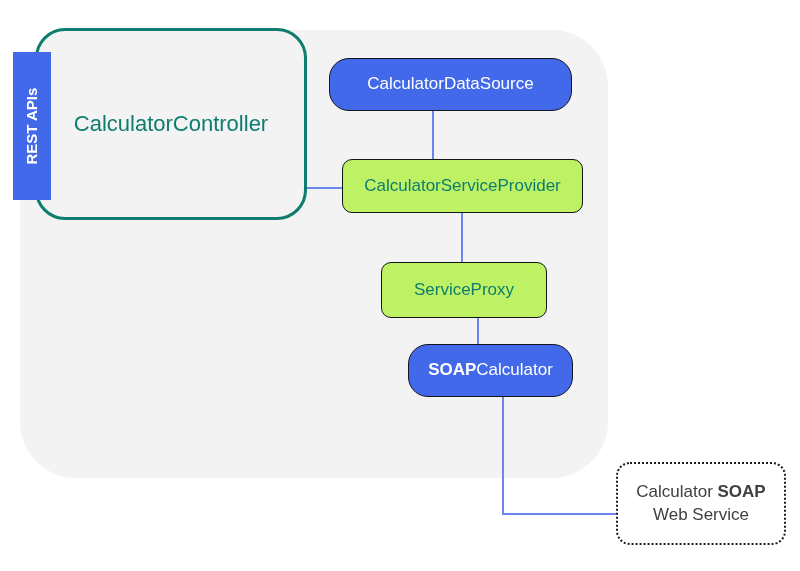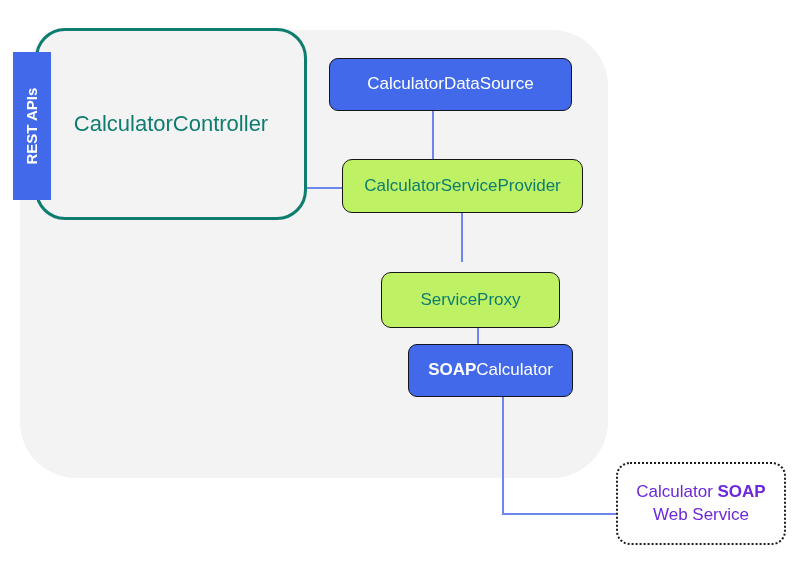--- a/index.html
+++ b/index.html
@@ -31,21 +31,21 @@
     align-items: center;
     justify-content: center;
     text-align: center;
     font-size: 17px;
     line-height: 1.35;
     white-space: nowrap;
   }
   .node-blue {
     background: #4169ea;
     border: 1px solid #15151f;
-    border-radius: 9px;
+    border-radius: 20px;
     color: #ffffff;
   }
   .node-light {
     background: #bef264;
     border: 1.5px solid #161616;
     border-radius: 10px;
     color: #0e7d6f;
   }
   #controller {
     left: 35px;
@@ -67,31 +67,31 @@
     color: #ffffff;
     font-size: 15px;
     font-weight: bold;
   }
   #rest-apis .vtext {
     transform: rotate(-90deg);
     white-space: nowrap;
   }
   #data-source { left: 329px; top: 58px;  width: 243px; height: 53px; }
   #service-provider { left: 342px; top: 159px; width: 241px; height: 54px; }
-  #service-proxy { left: 381px; top: 272px; width: 179px; height: 56px; }
+  #service-proxy { left: 381px; top: 262px; width: 166px; height: 56px; }
   #soap-connector { left: 408px; top: 344px; width: 165px; height: 53px; }
   #web-service {
     left: 616px;
     top: 462px;
     width: 170px;
     height: 83px;
     background: #ffffff;
     border: 2px dotted #1c1c1c;
     border-radius: 14px;
-    color: #6d28d9;
+    color: #404040;
     white-space: normal;
   }
   .bold { font-weight: bold; }
   .edge {
     position: absolute;
     background: #6b87ee;
   }
   #edge-ds-sp  { left: 432px; top: 111px; width: 2px;   height: 49px; }
   #edge-cc-sp  { left: 305px; top: 187px; width: 38px;  height: 2px;  }
   #edge-sp-px  { left: 461px; top: 213px; width: 2px;   height: 49px; }

